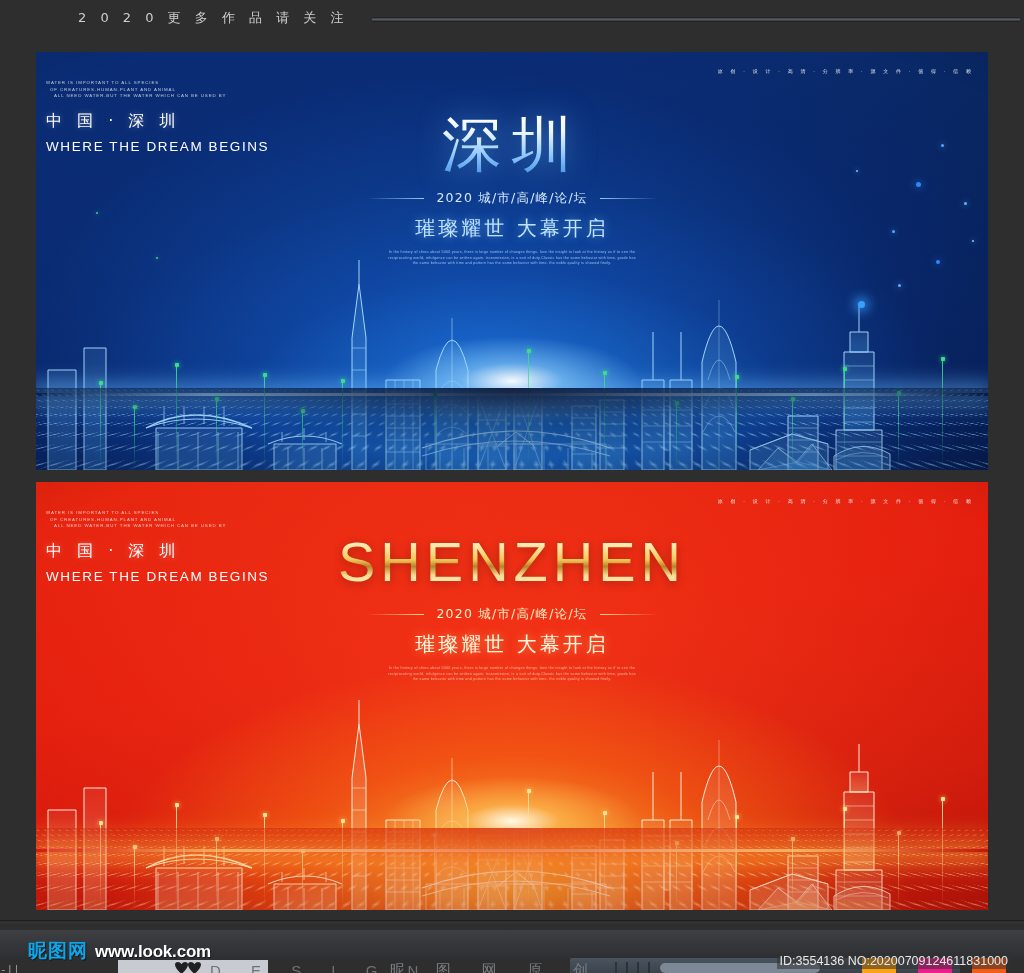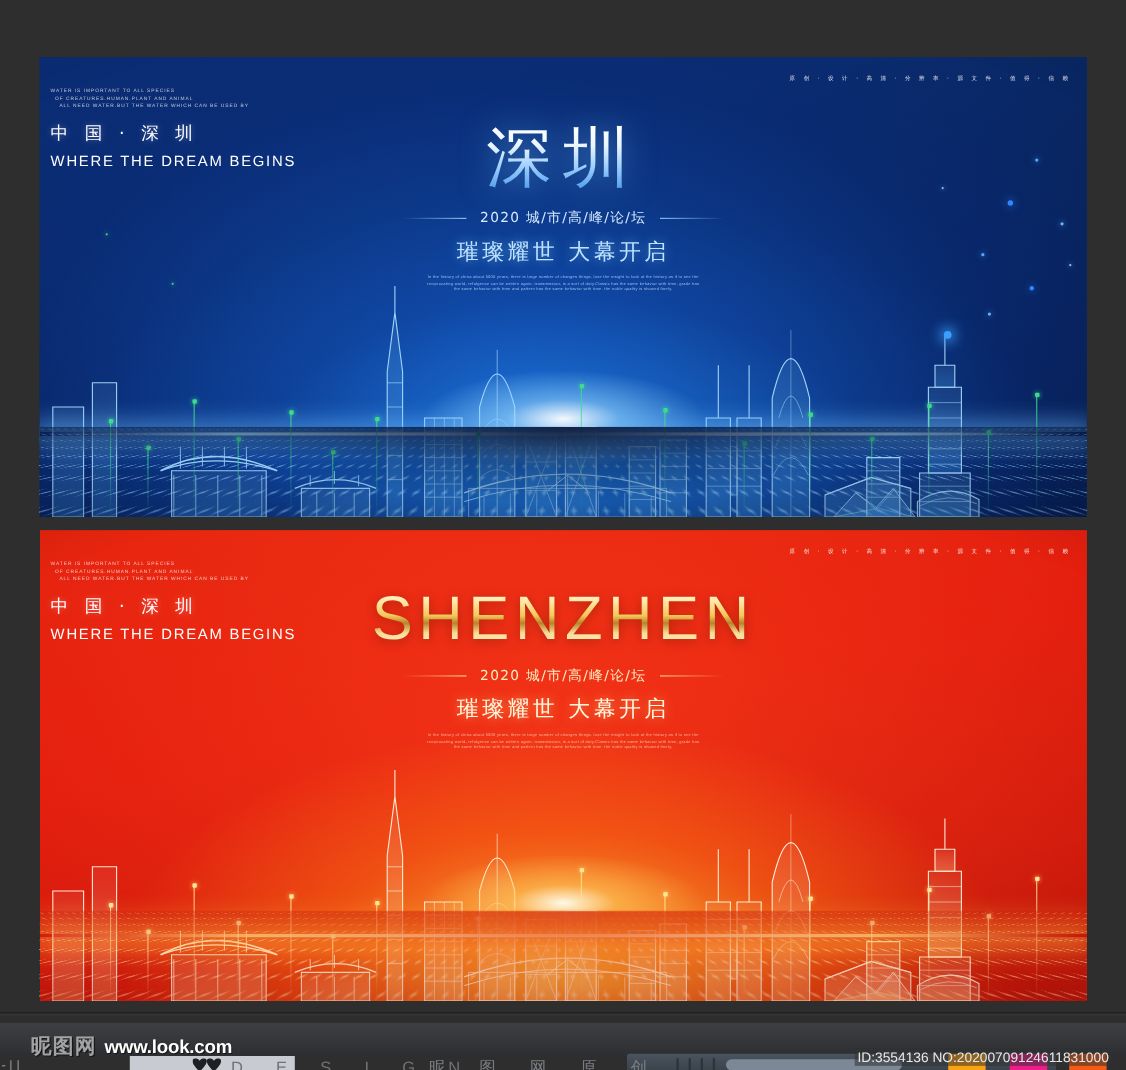--- a/index.html
+++ b/index.html
@@ -166,21 +166,21 @@
   .bb-rule { position:absolute; left:0; top:0; width:1024px; height:3px; background:linear-gradient(180deg,#1a1a1a,#3a3d41); }
   .wm-strip {
     position:absolute; left:0; top:10px; width:1024px; height:30px;
     background:linear-gradient(180deg,#4a4e54 0%,#3a3e44 50%,#2b2e33 100%);
     opacity:.55;
   }
   .wm-logo {
     position:absolute; left:28px; top:938px; display:flex; align-items:baseline; gap:7px; z-index:6;
   }
   .wm-cn {
-    font-size:19px; font-weight:700; color:#a3a3a3; letter-spacing:1px;
+    font-size:19px; font-weight:700; color:#0ea5e9; letter-spacing:1px;
     font-family:"DejaVu Sans", sans-serif;
     text-shadow:1px 1px 0 rgba(0,0,0,.55);
   }
   .wm-url {
     font-size:17px; font-weight:700; color:#fff; letter-spacing:-.2px;
     font-family:"Liberation Sans", sans-serif;
     text-shadow:1px 1px 0 rgba(0,0,0,.55);
   }
   .design-row {
     position:absolute; left:210px; top:962px; z-index:5;
@@ -204,20 +204,24 @@
   .panel-bar { position:absolute; left:615px; top:962px; width:2px; height:11px; background:#2b3238; z-index:4; }
   .pill { position:absolute; left:660px; top:963px; width:160px; height:10px; border-radius:5px; background:#7d8896; z-index:4; }
   .swatch { position:absolute; top:958px; width:34px; height:15px; z-index:6; }
   .tiny-mark { position:absolute; left:0px; top:964px; font-size:11px; color:#9aa0a6; z-index:6; font-family:"Liberation Mono", monospace; }
 </style>
 </head>
 <body>
 
 <div id="app">
 
+  <div class="topbar">
+    <div class="topbar-text">2 0 2 0 更 多 作 品 请 关 注</div>
+    <div class="topbar-rule"></div>
+  </div>
 
   <div class="poster poster-blue">
     <div class="bg-blue"></div>
 
     <div>
       <span class="bokeh" style="left:905px;top:92px;width:3px;height:3px;background:#4fa8ff;box-shadow:0 0 6px #4fa8ff;"></span>
       <span class="bokeh" style="left:880px;top:130px;width:5px;height:5px;background:#2f86ff;box-shadow:0 0 9px #2f86ff;"></span>
       <span class="bokeh" style="left:928px;top:150px;width:3px;height:3px;background:#63b4ff;box-shadow:0 0 6px #63b4ff;"></span>
       <span class="bokeh" style="left:856px;top:178px;width:3px;height:3px;background:#4fa8ff;box-shadow:0 0 6px #4fa8ff;"></span>
       <span class="bokeh" style="left:900px;top:208px;width:4px;height:4px;background:#2f86ff;box-shadow:0 0 8px #2f86ff;"></span>

